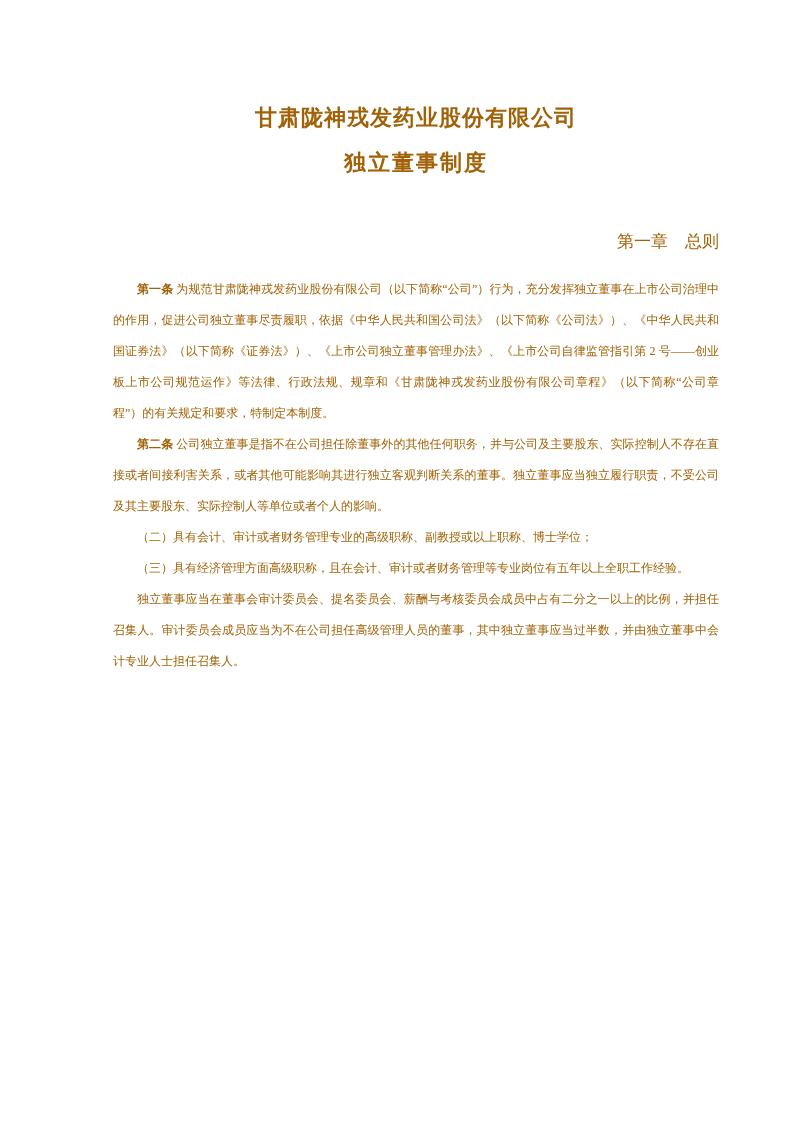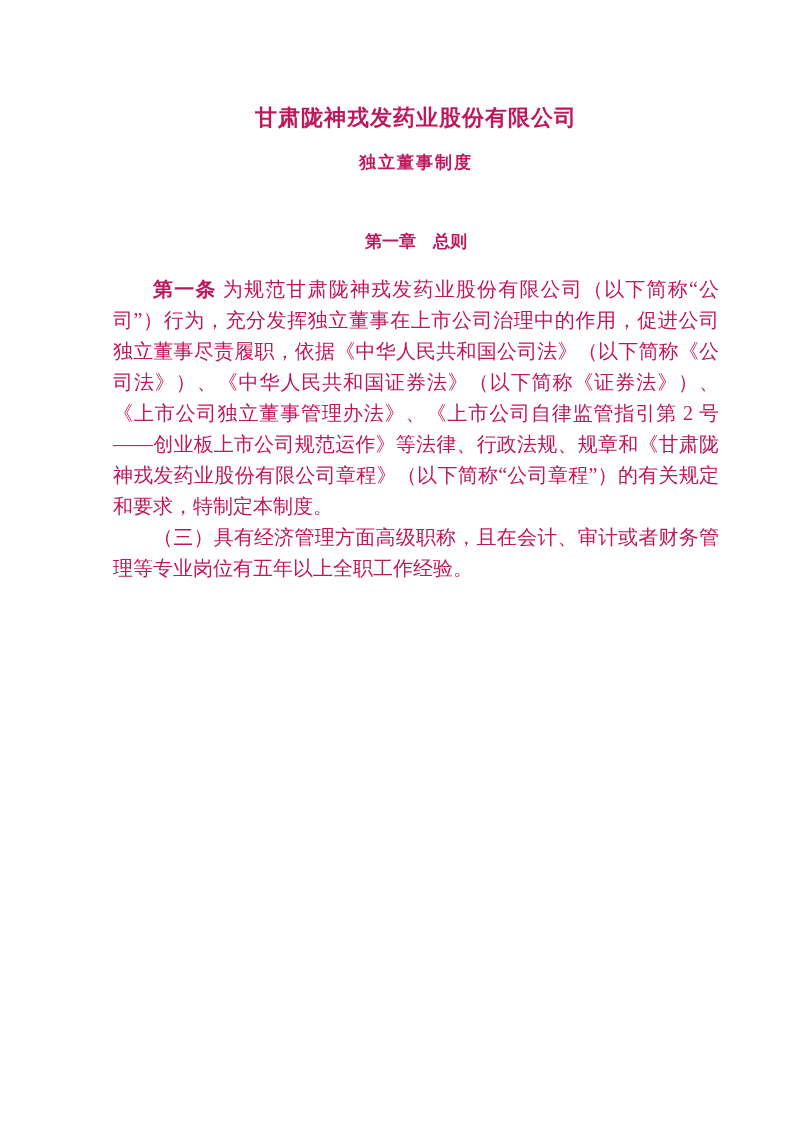--- a/index.html
+++ b/index.html
@@ -7,63 +7,66 @@
     padding: 0;
     background: #ffffff;
   }
   .page {
     position: relative;
     width: 793px;
     height: 1122px;
     box-sizing: border-box;
     padding: 95px 74px 0 113px;
     background: #ffffff;
-    color: #be185d;
+    color: #a16207;
     font-family: "Liberation Serif", "DejaVu Serif", serif;
     overflow: hidden;
   }
   .doc-title {
     margin: 0;
     font-size: 22px;
     line-height: 45px;
     font-weight: bold;
     text-align: center;
     letter-spacing: 1px;
   }
   .doc-subtitle {
     margin: 0;
-    font-size: 17px;
+    font-size: 22px;
     line-height: 45px;
     font-weight: bold;
     text-align: center;
     letter-spacing: 2px;
   }
   .chapter-heading {
     margin: 45px 0 20px 0;
     font-size: 17px;
     line-height: 24px;
-    font-weight: bold;
-    text-align: center;
+    font-weight: normal;
+    text-align: right;
   }
   .doc-body p {
     margin: 0;
-    font-size: 20px;
+    font-size: 12px;
     line-height: 31px;
     text-align: justify;
     text-indent: 2em;
     word-break: break-all;
   }
   .doc-body b {
     font-weight: bold;
   }
 </style>
 </head>
 <body>
 
 <div class="page">
   <h1 class="doc-title">甘肃陇神戎发药业股份有限公司</h1>
   <h2 class="doc-subtitle">独立董事制度</h2>
   <h3 class="chapter-heading">第一章　总则</h3>
   <div class="doc-body" id="doc-body">
       <p><b>第一条</b> 为规范甘肃陇神戎发药业股份有限公司（以下简称“公司”）行为，充分发挥独立董事在上市公司治理中的作用，促进公司独立董事尽责履职，依据《中华人民共和国公司法》（以下简称《公司法》）、《中华人民共和国证券法》（以下简称《证券法》）、《上市公司独立董事管理办法》、《上市公司自律监管指引第 2 号——创业板上市公司规范运作》等法律、行政法规、规章和《甘肃陇神戎发药业股份有限公司章程》（以下简称“公司章程”）的有关规定和要求，特制定本制度。</p>
+      <p><b>第二条</b> 公司独立董事是指不在公司担任除董事外的其他任何职务，并与公司及主要股东、实际控制人不存在直接或者间接利害关系，或者其他可能影响其进行独立客观判断关系的董事。独立董事应当独立履行职责，不受公司及其主要股东、实际控制人等单位或者个人的影响。</p>
+      <p>（二）具有会计、审计或者财务管理专业的高级职称、副教授或以上职称、博士学位；</p>
       <p>（三）具有经济管理方面高级职称，且在会计、审计或者财务管理等专业岗位有五年以上全职工作经验。</p>
+      <p>独立董事应当在董事会审计委员会、提名委员会、薪酬与考核委员会成员中占有二分之一以上的比例，并担任召集人。审计委员会成员应当为不在公司担任高级管理人员的董事，其中独立董事应当过半数，并由独立董事中会计专业人士担任召集人。</p>
     </div>
 </div>
 
 </body></html>

